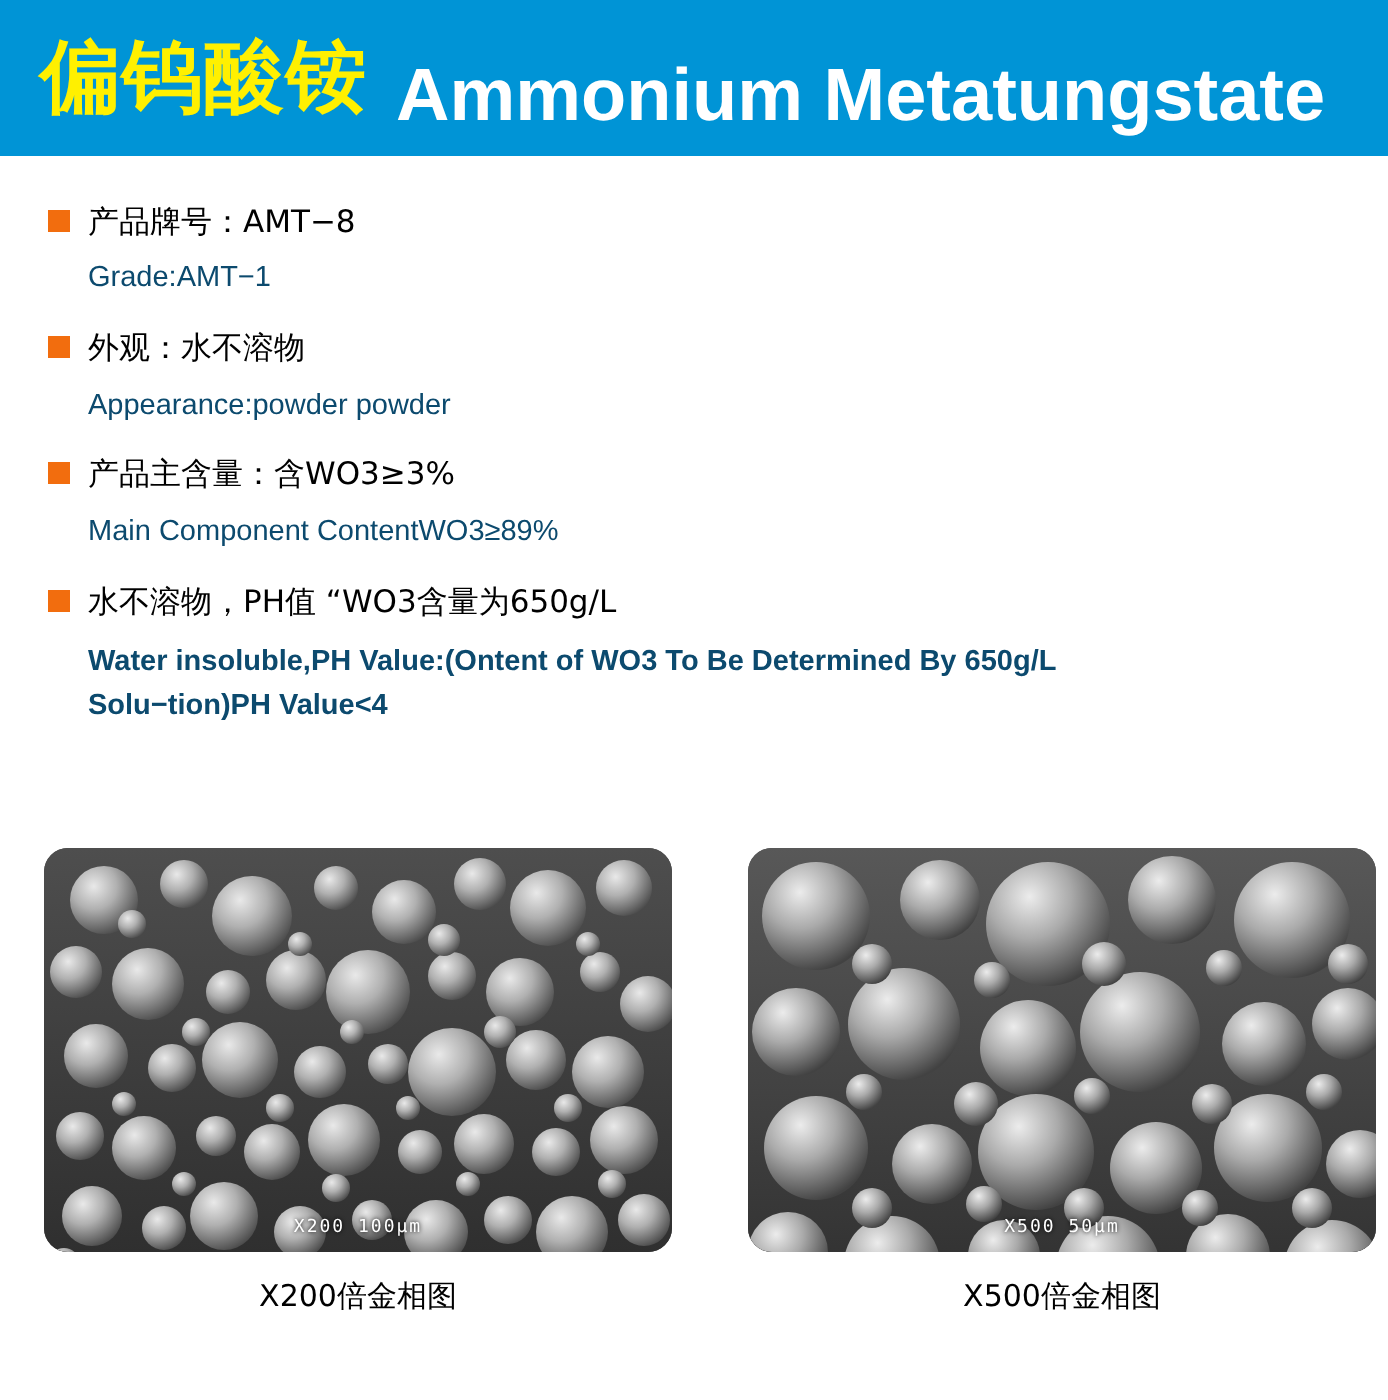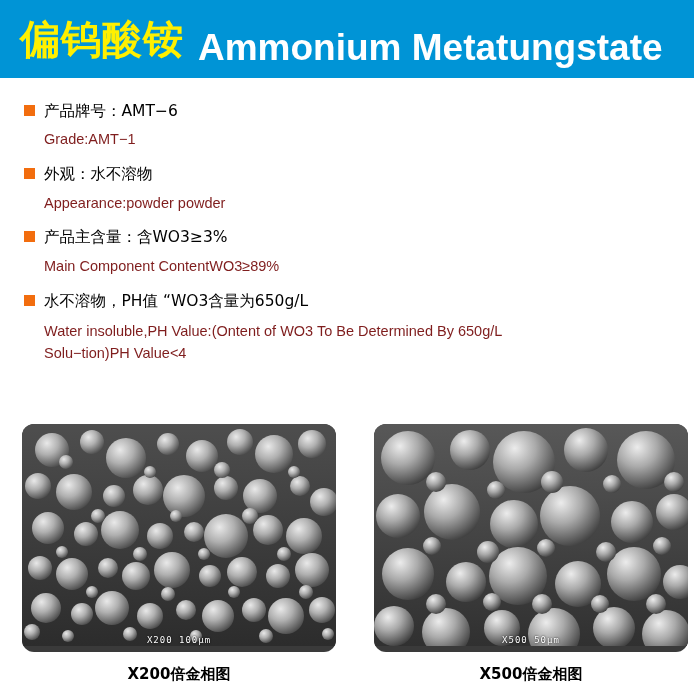--- a/index.html
+++ b/index.html
@@ -82,52 +82,53 @@
   }
   .spec-sub-cn {
     font-size: 14.5px;
     color: #000000;
     line-height: 1.45;
     margin-left: 20px;
     font-family: "DejaVu Sans", sans-serif;
   }
   .spec-en {
     font-size: 14.5px;
-    color: #7f1d1d;
+    color: #0c4a6e;
     line-height: 1.5;
     margin-left: 20px;
     margin-top: 7px;
     margin-bottom: 12px;
     font-family: "Liberation Sans", sans-serif;
   }
   .spec-en.tight {
     margin-top: 9px;
     margin-bottom: 6px;
     max-width: 520px;
+    font-weight: bold;
   }
 
   
   .figures {
     position: absolute;
     left: 0;
     top: 424px;
     width: 694px;
     height: 276px;
   }
   .figure {
     position: absolute;
     top: 0;
   }
   .figure.left  { left: 22px; }
   .figure.right { left: 374px; }
 
   .micro {
     position: relative;
     width: 314px;
-    height: 228px;
+    height: 202px;
     border-radius: 12px;
     overflow: hidden;
     background: #3a3a3a;
   }
   .micro .grain {
     position: absolute;
     inset: 0;
   }
   .scalebar {
     position: absolute;
@@ -139,41 +140,41 @@
     letter-spacing: 1px;
     font-family: "DejaVu Sans Mono", monospace;
     text-shadow: 0 0 2px #000;
     white-space: nowrap;
   }
   .fig-caption {
     width: 314px;
     text-align: center;
     margin-top: 13px;
     font-size: 15px;
-    font-weight: bold;
+    font-weight: normal;
     color: #000000;
     font-family: "DejaVu Sans", sans-serif;
   }
 </style>
 </head>
 <body>
 
 <div class="page">
 
   <div class="header">
     <span class="header-cn">偏钨酸铵</span>
     <span class="header-en">Ammonium Metatungstate</span>
   </div>
 
   <div class="specs">
 
     <div class="spec-block">
       <div class="spec-row">
         <span class="bullet"></span>
-        <span class="spec-cn">产品牌号：AMT−6</span>
+        <span class="spec-cn">产品牌号：AMT−8</span>
       </div>
       <div class="spec-en">Grade:AMT−1</div>
     </div>
 
     <div class="spec-block">
       <div class="spec-row">
         <span class="bullet"></span>
         <span class="spec-cn">外观：水不溶物</span>
       </div>
       <div class="spec-en">Appearance:powder powder</div>

